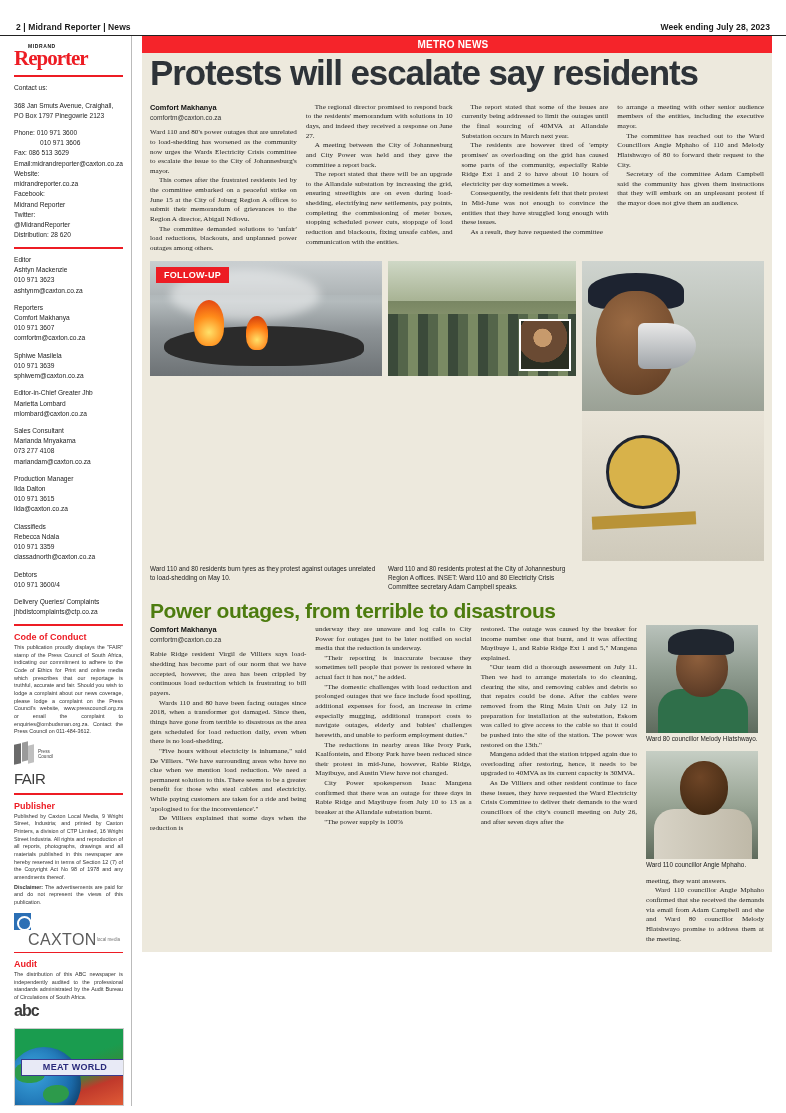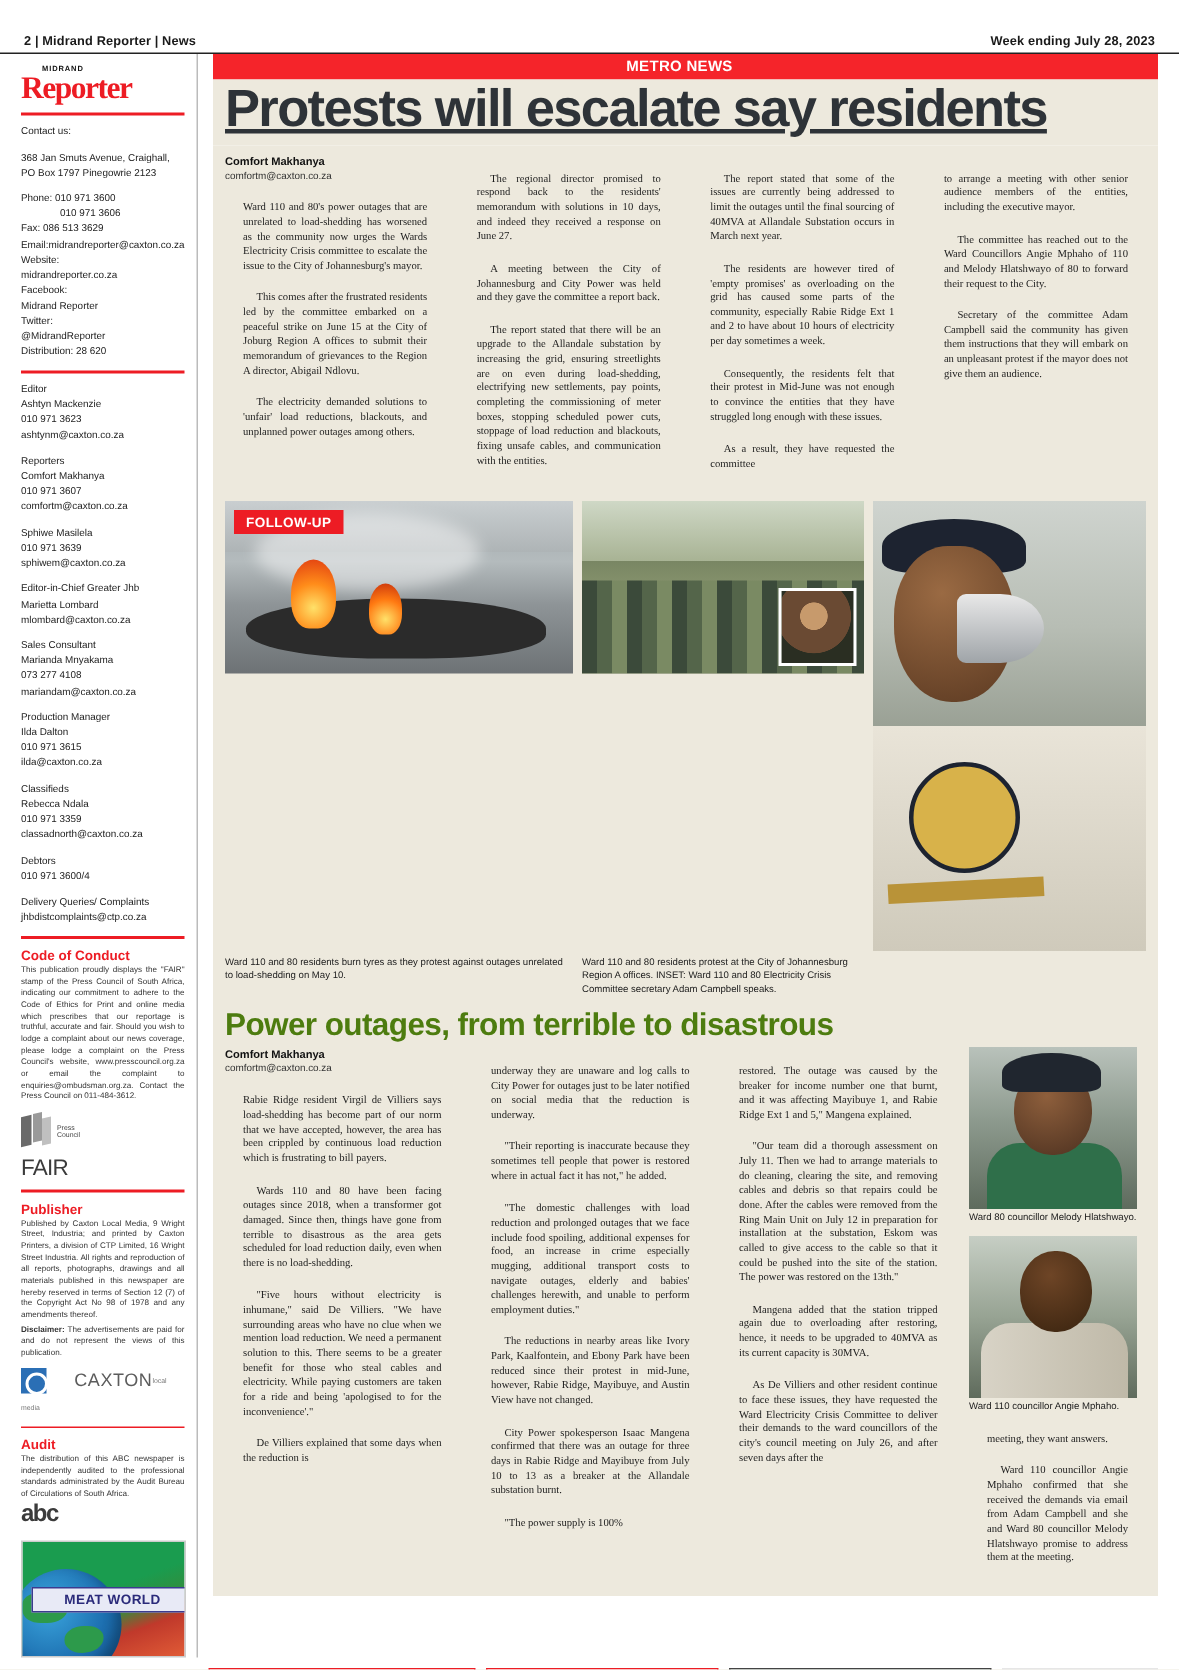--- a/index.html
+++ b/index.html
@@ -50,21 +50,21 @@
   .fair-mark { width:20px; height:24px; position:relative; }
   .fair-mark i { position:absolute; display:block; background:#555; }
   .fair-txt-small { font-size:4.6px; line-height:1.1; color:#444; }
   .fair-big { font-size:15px; letter-spacing:-.5px; color:#3b3b3b; font-family:"Liberation Sans", sans-serif; }
 
   .caxton-logo { margin:5px 0 3px 0; }
   .caxton-sq { width:17px; height:17px; background:#2b6fb5; display:inline-block;
     position:relative; vertical-align:middle; }
   .caxton-sq::after{ content:""; position:absolute; left:3px; top:3px; width:11px; height:11px;
     border:2px solid #fff; border-radius:50%; }
-  .caxton-word { font-size:12px; letter-spacing:.4px; color:#5c5c5c; vertical-align:middle;padding-left:14px; }
+  .caxton-word { font-size:16px; letter-spacing:.4px; color:#5c5c5c; vertical-align:middle;padding-left:14px; }
   .caxton-sub { font-size:4.6px; color:#777; vertical-align:middle; }
   .abc-logo { font-size:16px; color:#3b3b3b; letter-spacing:-1px; text-align:left; margin:0 0; font-family:"Liberation Sans", sans-serif;font-weight:bold; }
 
   .meatworld-ad {
     margin-top:8px; height:78px; width:110px;
     background:linear-gradient(160deg,#1a9c4f 0%,#1a9c4f 45%,#2f8f3f 60%,#c0392b 75%,#e05b36 100%);
     position:relative; overflow:hidden; border:1px solid #ccc;
   }
   .meatworld-ad .globe {
     position:absolute; left:-8px; bottom:-16px; width:74px; height:74px; border-radius:50%;
@@ -81,33 +81,33 @@
 
   
   .metro-bar {
     background:#F5242A; height:17px; display:flex; align-items:center; justify-content:center;
     padding-right:8px;
   }
   .metro-bar span { color:#fff; font-size:10px; font-weight:bold; letter-spacing:.2px; }
   .headline-band { background:#EDE9DD; padding:2px 8px 6px 8px; }
   .headline-band h1 {
     margin:0; font-size:35px; line-height:1.02; font-weight:bold; letter-spacing:-1.1px;
-    color:#2e3338; font-family:"Liberation Sans", sans-serif;text-decoration:underline;
+    color:#2e3338; font-family:"Liberation Sans", sans-serif;
   }
 
   .story-wrap { background:#EDE9DD; padding:6px 8px 8px 8px; }
   .cols4 { display:flex; gap:9px; }
   .col { flex:1; }
   .byline { font-size:7.4px; font-weight:bold; color:#111; line-height:1.4; }
   .byline .mail { font-weight:normal; font-size:6.6px; color:#333; display:block; }
   .body-txt {
     font-family:"Liberation Serif", serif; font-size:7.1px; line-height:1.36;
     text-align:justify; color:#1c1c1c; margin-top:6px;
   }
-  .body-txt p { margin:12px; text-indent:9px; }
+  .body-txt p { margin:0; text-indent:9px; }
   .body-txt p.first { text-indent:0; }
 
   
   .photos { display:flex; gap:6px; margin-top:7px; }
   .ph { position:relative; overflow:hidden; }
   .ph-burn { flex:0 0 232px; height:115px;
     background:linear-gradient(180deg,#9fa7ab 0%,#b4bbbd 35%,#8e9497 60%,#6d7275 100%); }
   .ph-burn .smoke{position:absolute;left:20px;top:8px;width:150px;height:52px;border-radius:50%;background:rgba(255,255,255,.45);filter:blur(5px);}
   .ph-burn .tyres{position:absolute;left:14px;bottom:10px;width:200px;height:40px;border-radius:50% 50% 40% 45%;background:#2b2b2b;}
   .ph-burn .fire1{position:absolute;left:44px;bottom:30px;width:30px;height:46px;border-radius:50% 50% 40% 40%;background:radial-gradient(circle at 50% 70%,#ffe169 0%,#ff8c1a 45%,#e03a10 100%);}
@@ -329,21 +329,21 @@
         <div class="cols4">
 
           <div class="col">
             <div class="byline">
               <span>Comfort Makhanya</span>
               <span class="mail">comfortm@caxton.co.za</span>
             </div>
             <div class="body-txt">
               <p class="first">Ward 110 and 80's power outages that are unrelated to load-shedding has worsened as the community now urges the Wards Electricity Crisis committee to escalate the issue to the City of Johannesburg's mayor.</p>
               <p>This comes after the frustrated residents led by the committee embarked on a peaceful strike on June 15 at the City of Joburg Region A offices to submit their memorandum of grievances to the Region A director, Abigail Ndlovu.</p>
-              <p>The electricity demanded solutions to 'unfair' load reductions, blackouts, and unplanned power outages among others.</p>
+              <p>The committee demanded solutions to 'unfair' load reductions, blackouts, and unplanned power outages among others.</p>
             </div>
           </div>
 
           <div class="col">
             <div class="body-txt" style="margin-top:0">
               <p>The regional director promised to respond back to the residents' memorandum with solutions in 10 days, and indeed they received a response on June 27.</p>
               <p>A meeting between the City of Johannesburg and City Power was held and they gave the committee a report back.</p>
               <p>The report stated that there will be an upgrade to the Allandale substation by increasing the grid, ensuring streetlights are on even during load-shedding, electrifying new settlements, pay points, completing the commissioning of meter boxes, stopping scheduled power cuts, stoppage of load reduction and blackouts, fixing unsafe cables, and communication with the entities.</p>
             </div>
           </div>

